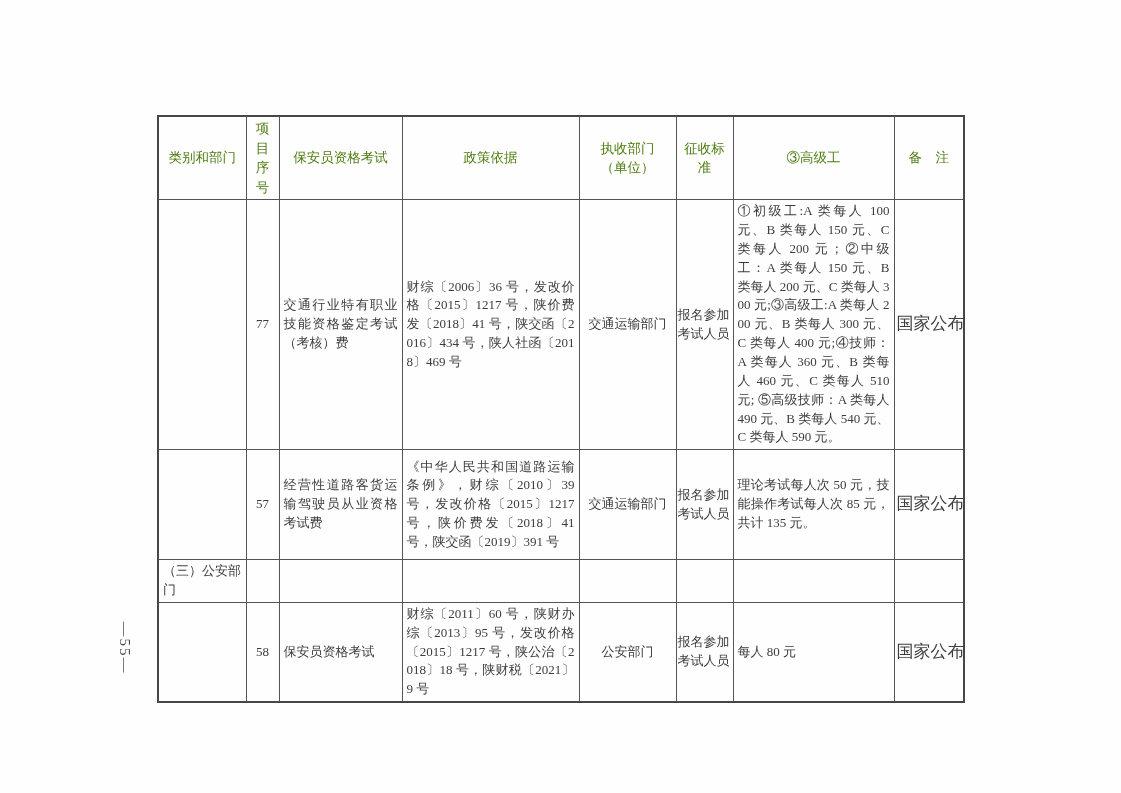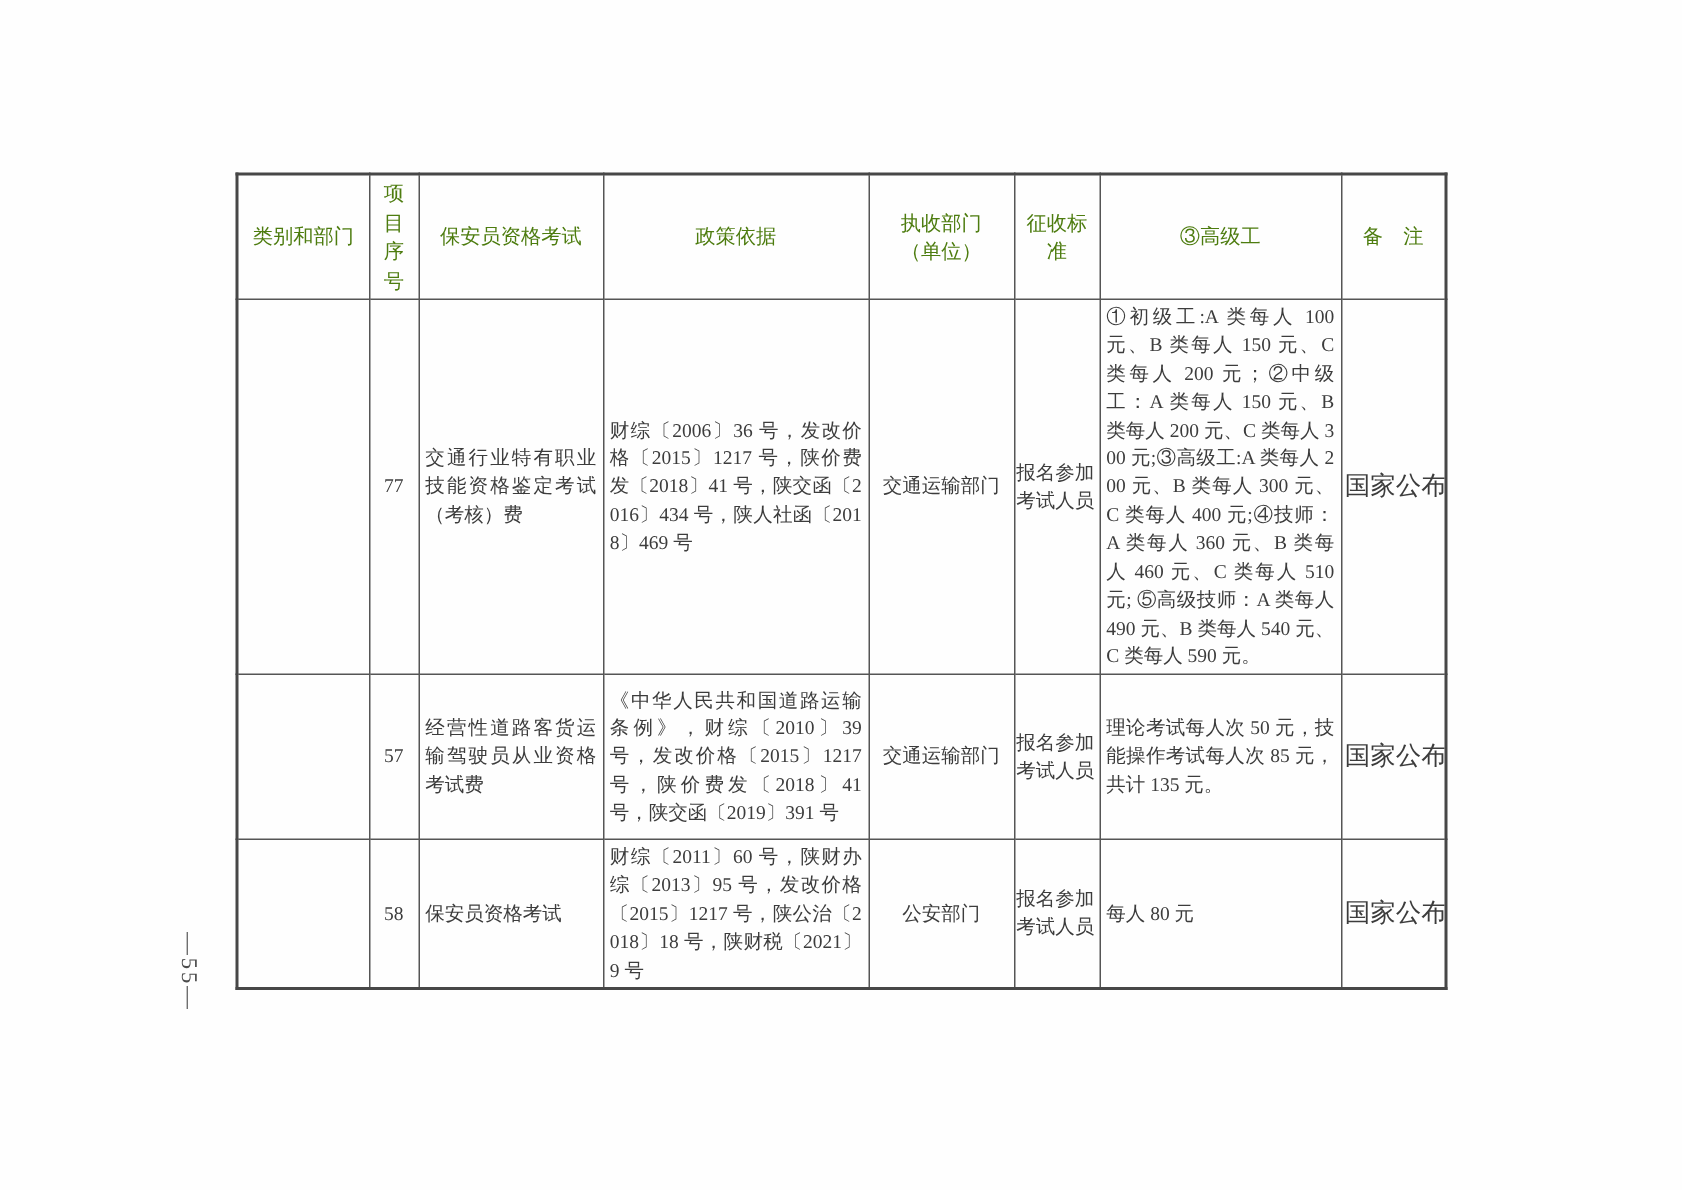--- a/index.html
+++ b/index.html
@@ -111,20 +111,30 @@
         <td class="c-cat"></td>
         <td class="c-seq">57</td>
         <td class="c-name">经营性道路客货运输驾驶员从业资格考试费</td>
         <td class="c-policy">《中华人民共和国道路运输条例》，财综〔2010〕39 号，发改价格〔2015〕1217 号，陕价费发〔2018〕41 号，陕交函〔2019〕391 号</td>
         <td class="c-coll">交通运输部门</td>
         <td class="c-payer">报名参加考试人员</td>
         <td class="c-std">理论考试每人次 50 元，技能操作考试每人次 85 元，共计 135 元。</td>
         <td class="c-remark">国家公布项目</td>
       </tr>
 
+      <tr style="height:34px">
+        <td class="c-cat">（三）公安部门</td>
+        <td></td>
+        <td></td>
+        <td></td>
+        <td></td>
+        <td></td>
+        <td></td>
+        <td></td>
+      </tr>
 
       <tr style="height:90px">
         <td class="c-cat"></td>
         <td class="c-seq">58</td>
         <td class="c-name">保安员资格考试</td>
         <td class="c-policy">财综〔2011〕60 号，陕财办综〔2013〕95 号，发改价格〔2015〕1217 号，陕公治〔2018〕18 号，陕财税〔2021〕9 号</td>
         <td class="c-coll">公安部门</td>
         <td class="c-payer">报名参加考试人员</td>
         <td class="c-std">每人 80 元</td>
         <td class="c-remark">国家公布项目</td>

